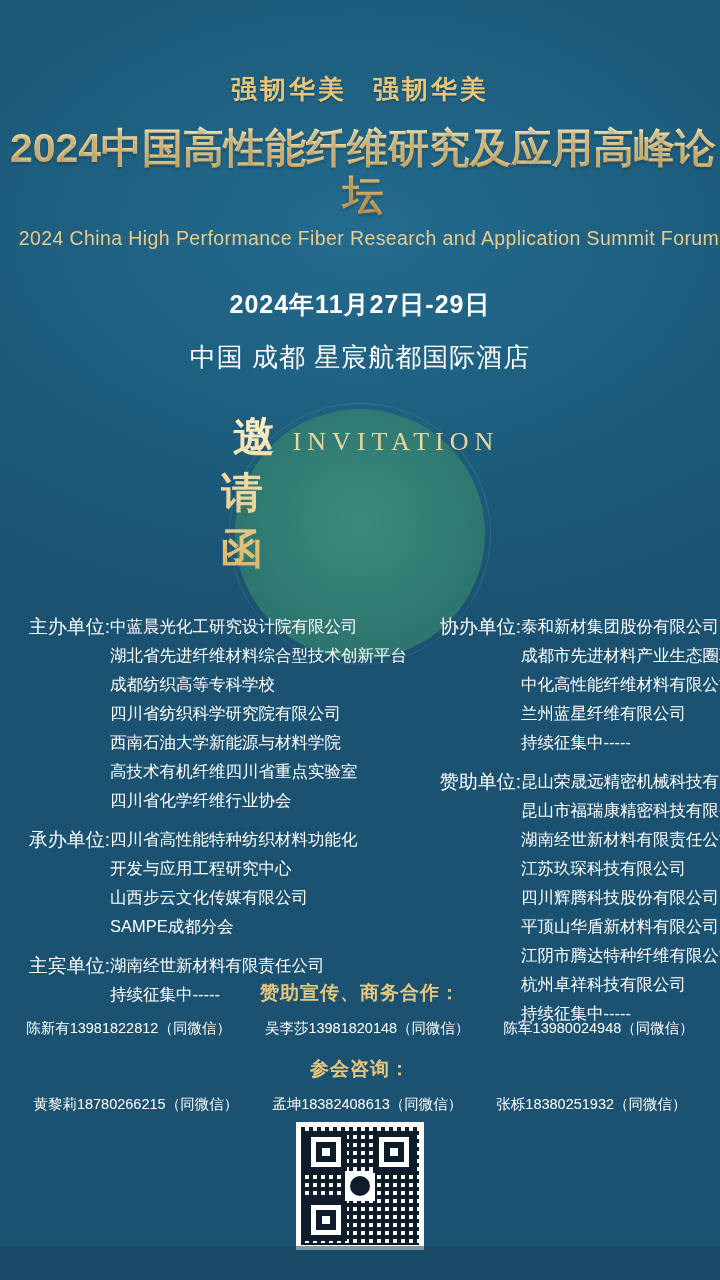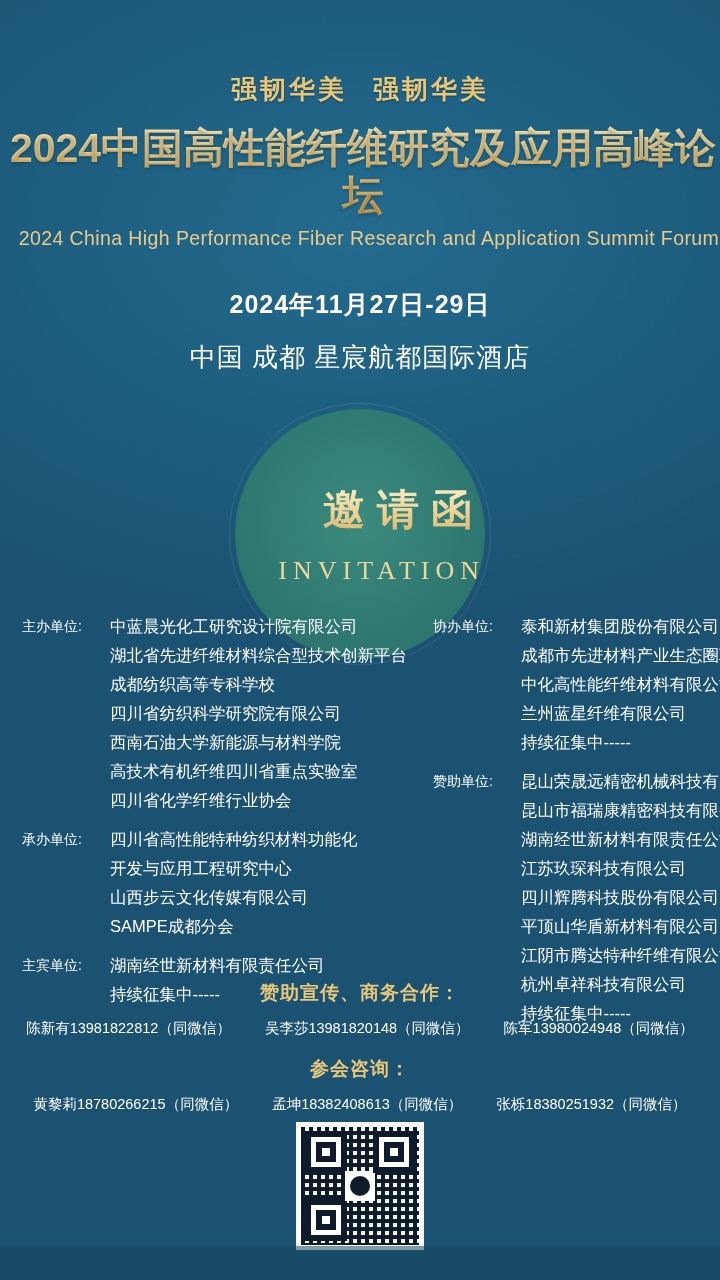--- a/index.html
+++ b/index.html
@@ -102,22 +102,22 @@
   .circle-ring {
     position: absolute;
     inset: -6px;
     border-radius: 50%;
     border: 1px solid rgba(255,255,255,0.10);
   }
   .circle-text {
     position: absolute;
     inset: 0;
     display: flex;
-    flex-direction: column;
-    align-items: flex-end;
+    flex-direction: row;
+    align-items: flex-start;
     justify-content: center;
   }
   .inv-cn {
     font-size: 42px;
     font-weight: bold;
     letter-spacing: 12px;
     text-indent: 12px;
     color: #f6e7bd;
     background: linear-gradient(180deg, #fdf1cd 0%, #ecd295 55%, #d7b269 100%);
     -webkit-background-clip: text;
@@ -148,24 +148,25 @@
     flex: 1;
   }
   .col.right { padding-left: 26px; }
   .org-block { margin-bottom: 10px; }
   .org-row {
     display: flex;
     align-items: flex-start;
     line-height: 29px;
   }
   .org-label {
-    font-size: 14px;
+    font-size: 19px;
     white-space: nowrap;
     color: #ffffff;
     min-width: 88px;
+    text-align: right;
   }
   .org-values {
     font-size: 16.5px;
     color: #ffffff;
   }
   .org-values div { line-height: 29px; white-space: nowrap; }
 
   
   .contact-section {
     position: absolute;

